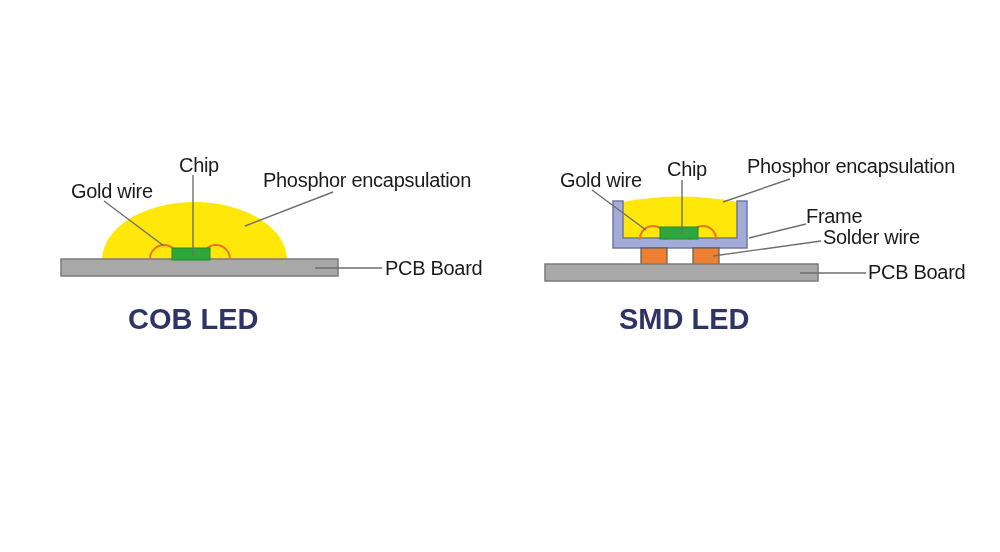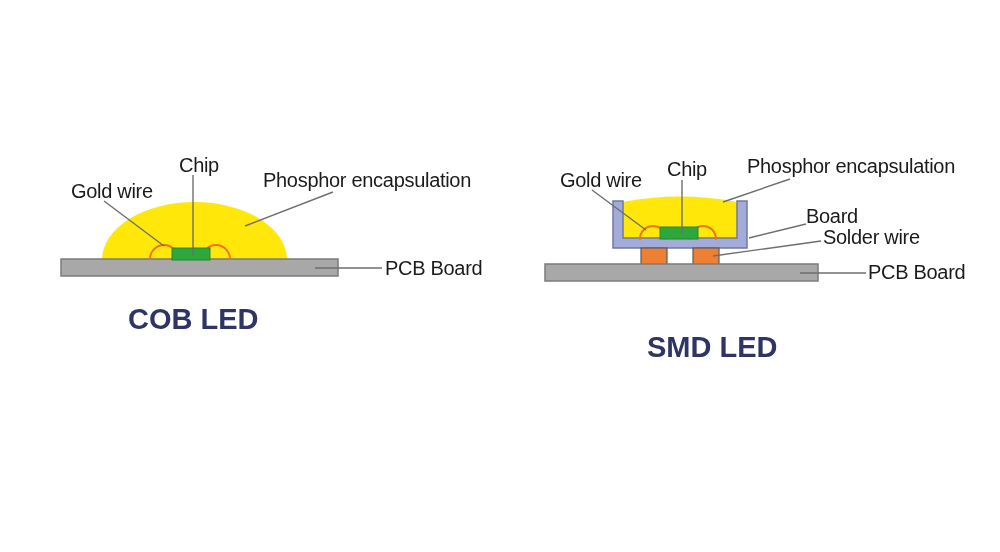--- a/index.html
+++ b/index.html
@@ -89,18 +89,18 @@
 
   <span class="lbl" style="left:71px;top:183px;">Gold wire</span>
   <span class="lbl" style="left:179px;top:157px;">Chip</span>
   <span class="lbl" style="left:263px;top:172px;">Phosphor encapsulation</span>
   <span class="lbl" style="left:385px;top:260px;">PCB Board</span>
   <span class="ttl" style="left:128px;top:304px;">COB LED</span>
 
   <span class="lbl" style="left:560px;top:172px;">Gold wire</span>
   <span class="lbl" style="left:667px;top:161px;">Chip</span>
   <span class="lbl" style="left:747px;top:158px;">Phosphor encapsulation</span>
-  <span class="lbl" style="left:806px;top:208px;">Board</span>
+  <span class="lbl" style="left:806px;top:208px;">Frame</span>
   <span class="lbl" style="left:823px;top:229px;">Solder wire</span>
   <span class="lbl" style="left:868px;top:264px;">PCB Board</span>
-  <span class="ttl" style="left:647px;top:304px;margin-top:28px;">SMD LED</span>
+  <span class="ttl" style="left:619px;top:304px;">SMD LED</span>
 
 </div>
 
 </body></html>

